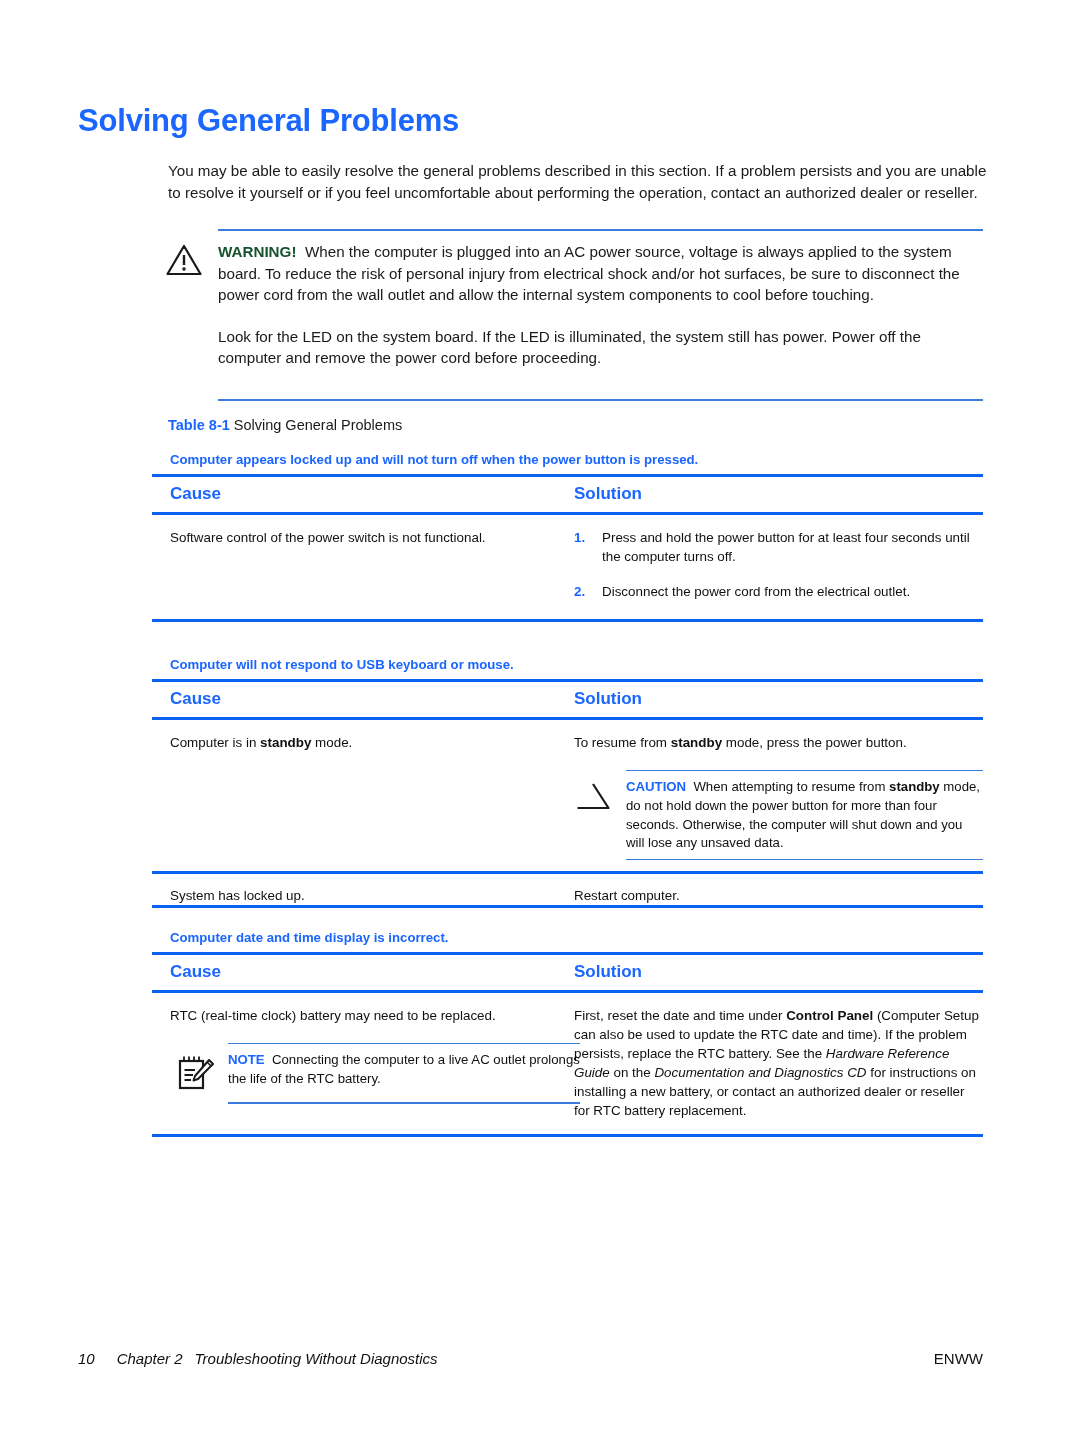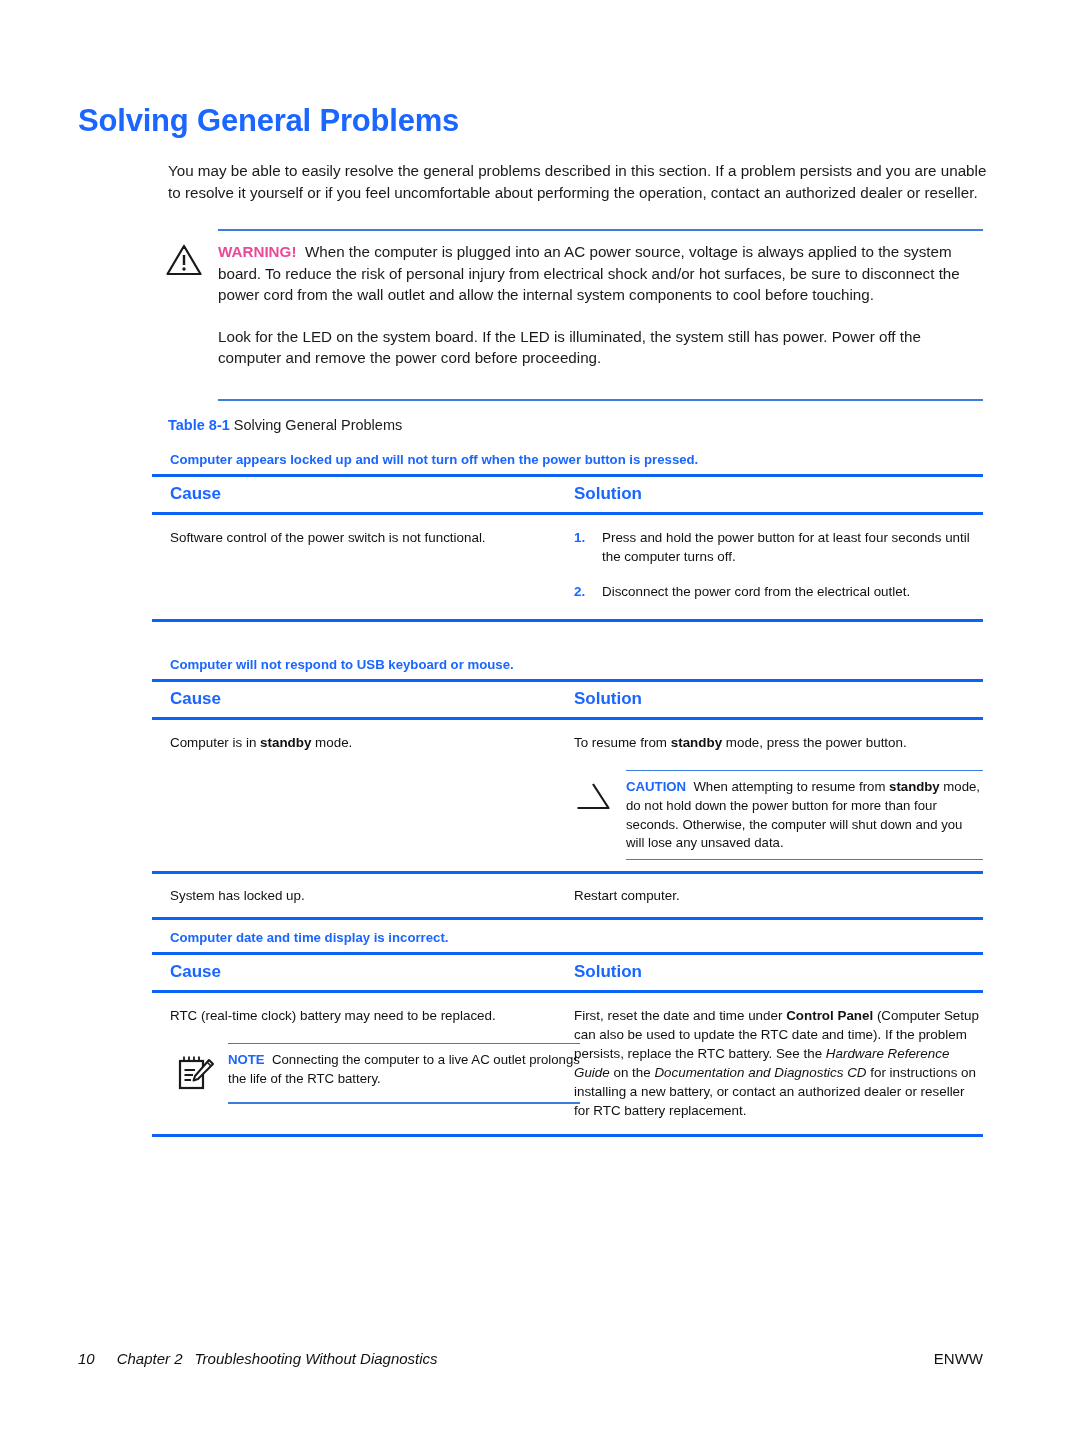--- a/index.html
+++ b/index.html
@@ -78,21 +78,21 @@
   .warn-body {
     position: absolute;
     left: 57px;
     top: 12px;
     width: 765px;
     font-size: 15.2px;
     line-height: 21.5px;
     color: #1a1a1a;
   }
   .warn-label {
-    color: #ec4899;
+    color: #14532d;
     font-weight: bold;
   }
   .warn-para2 {
     margin-top: 20px;
   }
 
   
   .table-caption {
     position: absolute;
     left: 168px;
@@ -355,21 +355,21 @@
               <span class="nb-label">CAUTION</span>&nbsp;&nbsp;<span>When attempting to resume from </span><strong class="bd">standby</strong><span> mode, do not hold down the power button for more than four seconds. Otherwise, the computer will shut down and you will lose any unsaved data.</span>
             </div>
           </div>
           <div class="nb-rule nb-rule-bot"></div>
         </div>
       </div>
     </div>
 
     <div class="rule-med" style="margin-top:11px;"></div>
 
-    <div class="body-row" style="padding-top:12px; padding-bottom:12px;">
+    <div class="body-row" style="padding-top:12px; ">
       <div class="col-a cell-text">System has locked up.</div>
       <div class="col-b cell-text">Restart computer.</div>
     </div>
     <div class="rule-thick"></div>
   </div>
 
   <div class="tbl" style="top:930px;">
     <div class="tbl-title">Computer date and time display is incorrect.</div>
     <div class="rule-thick"></div>
     <div class="hdr-row">

